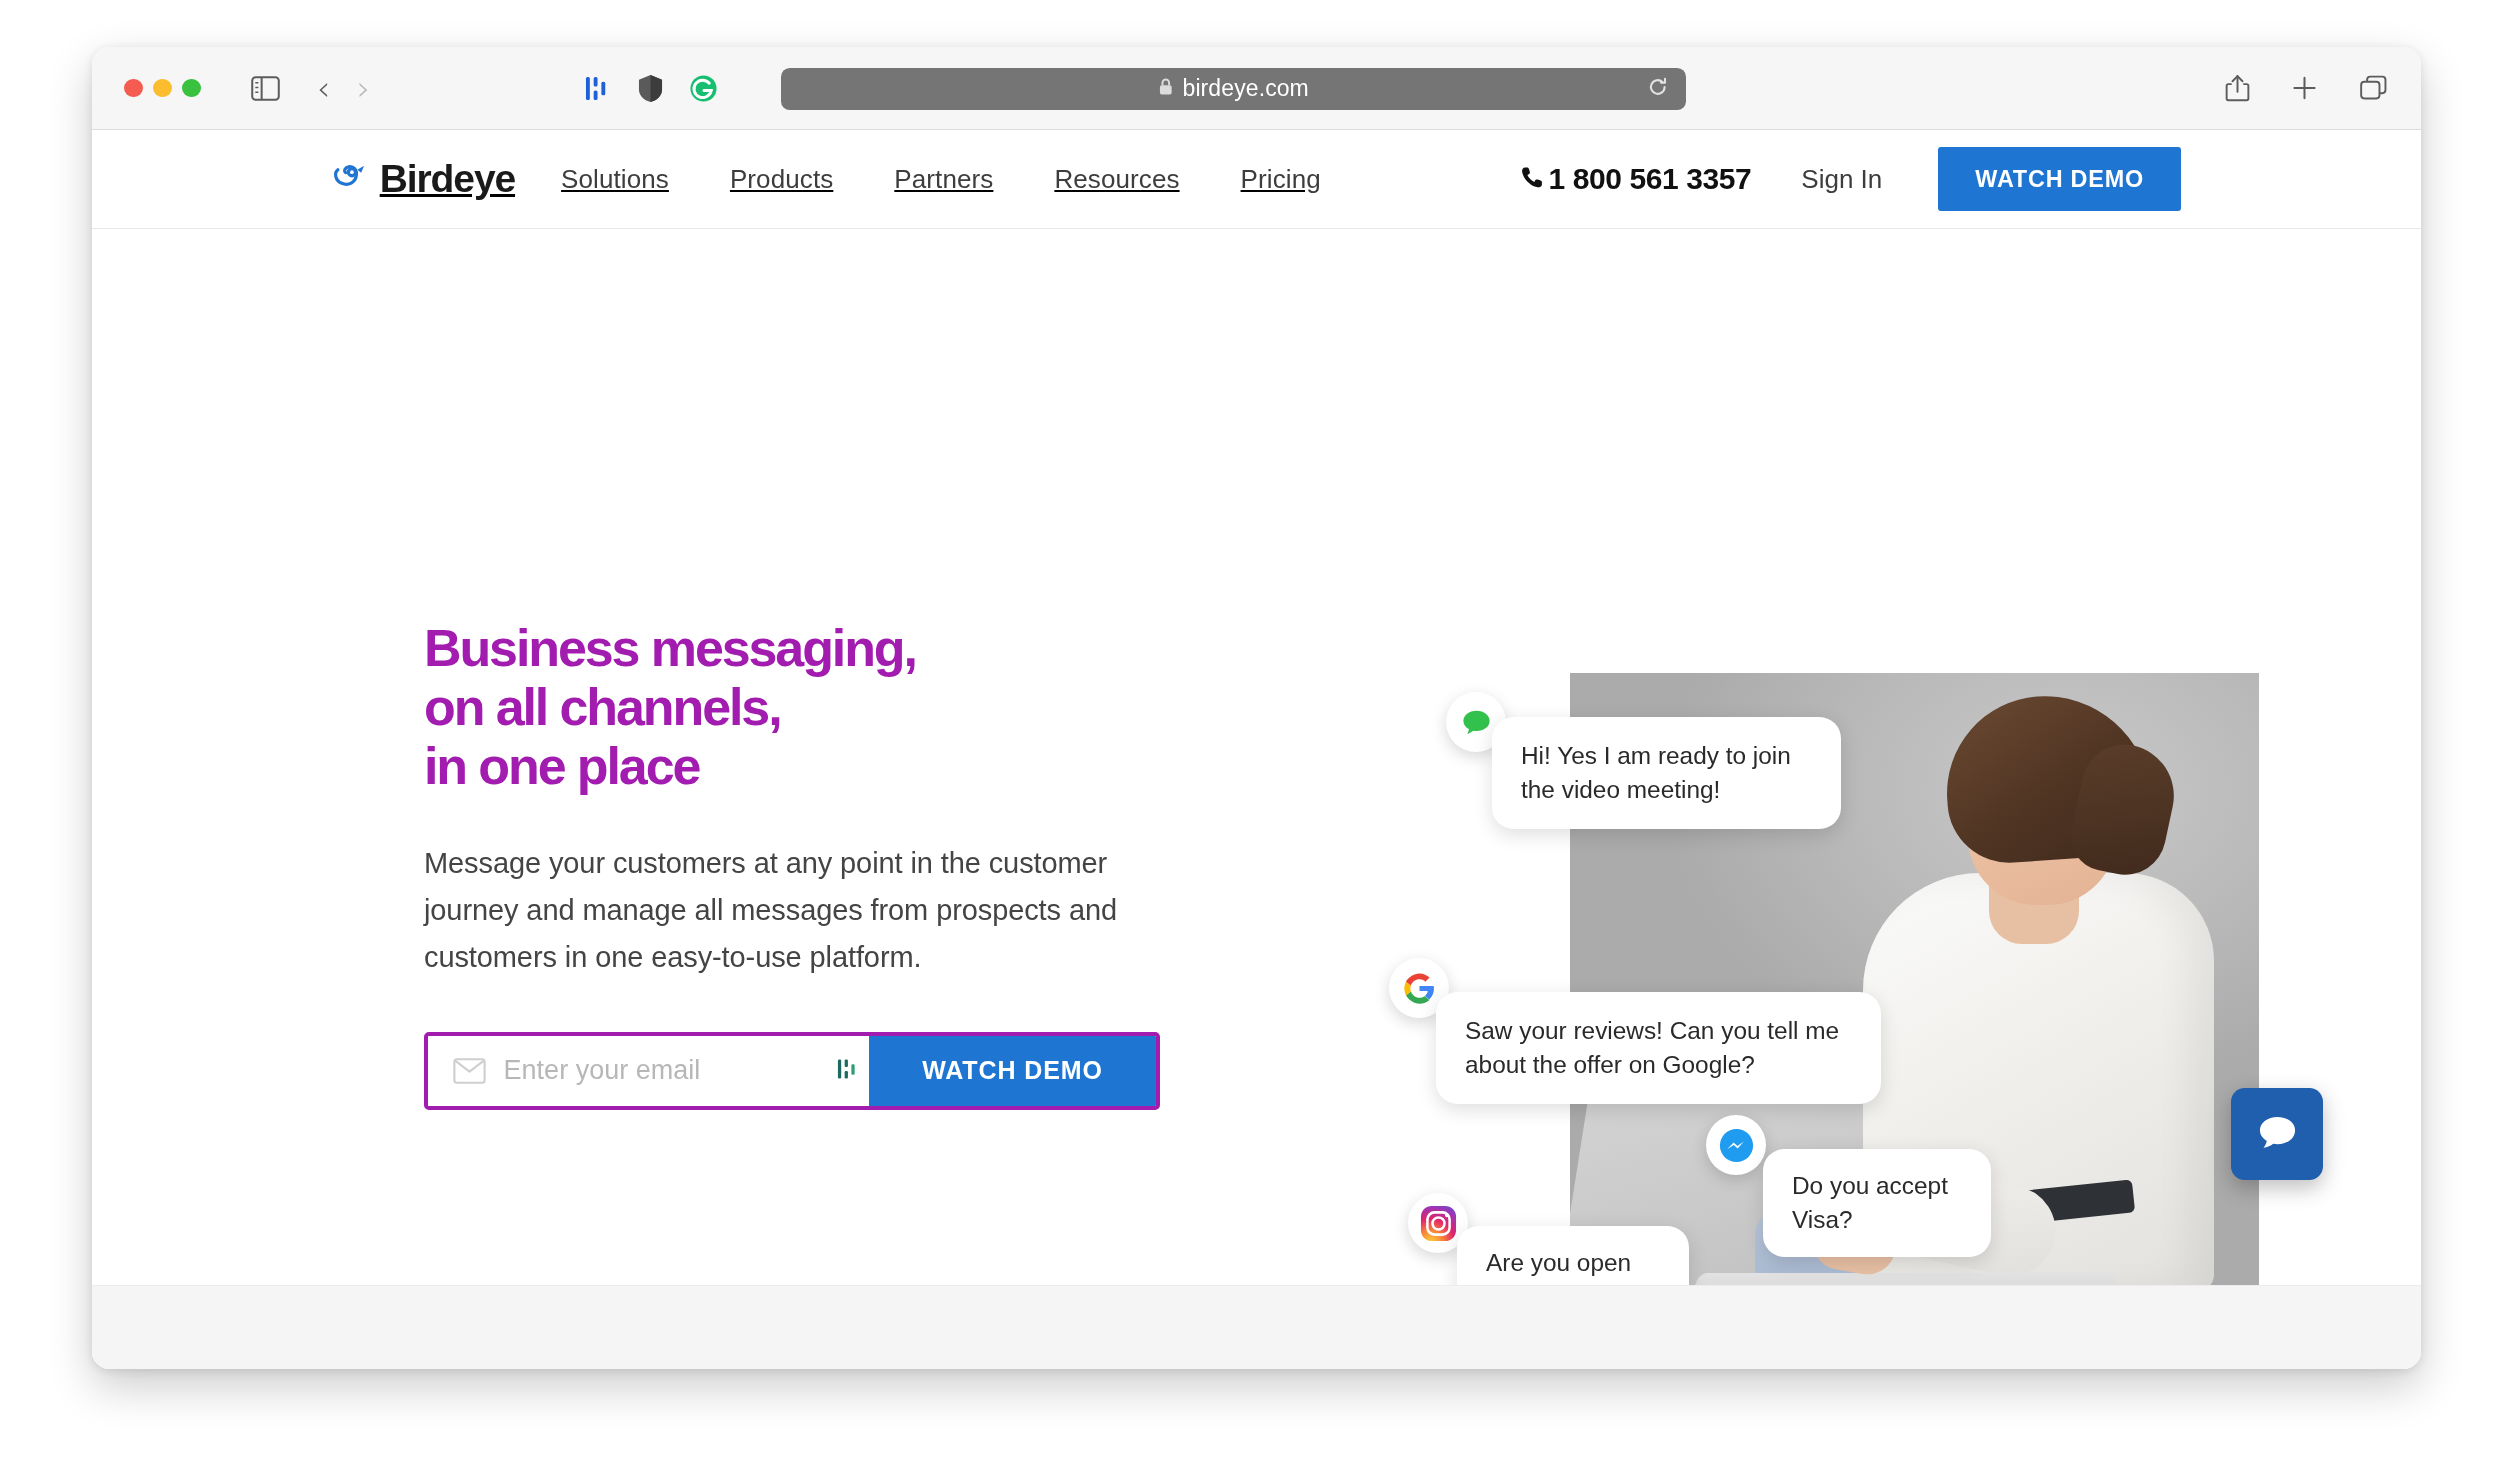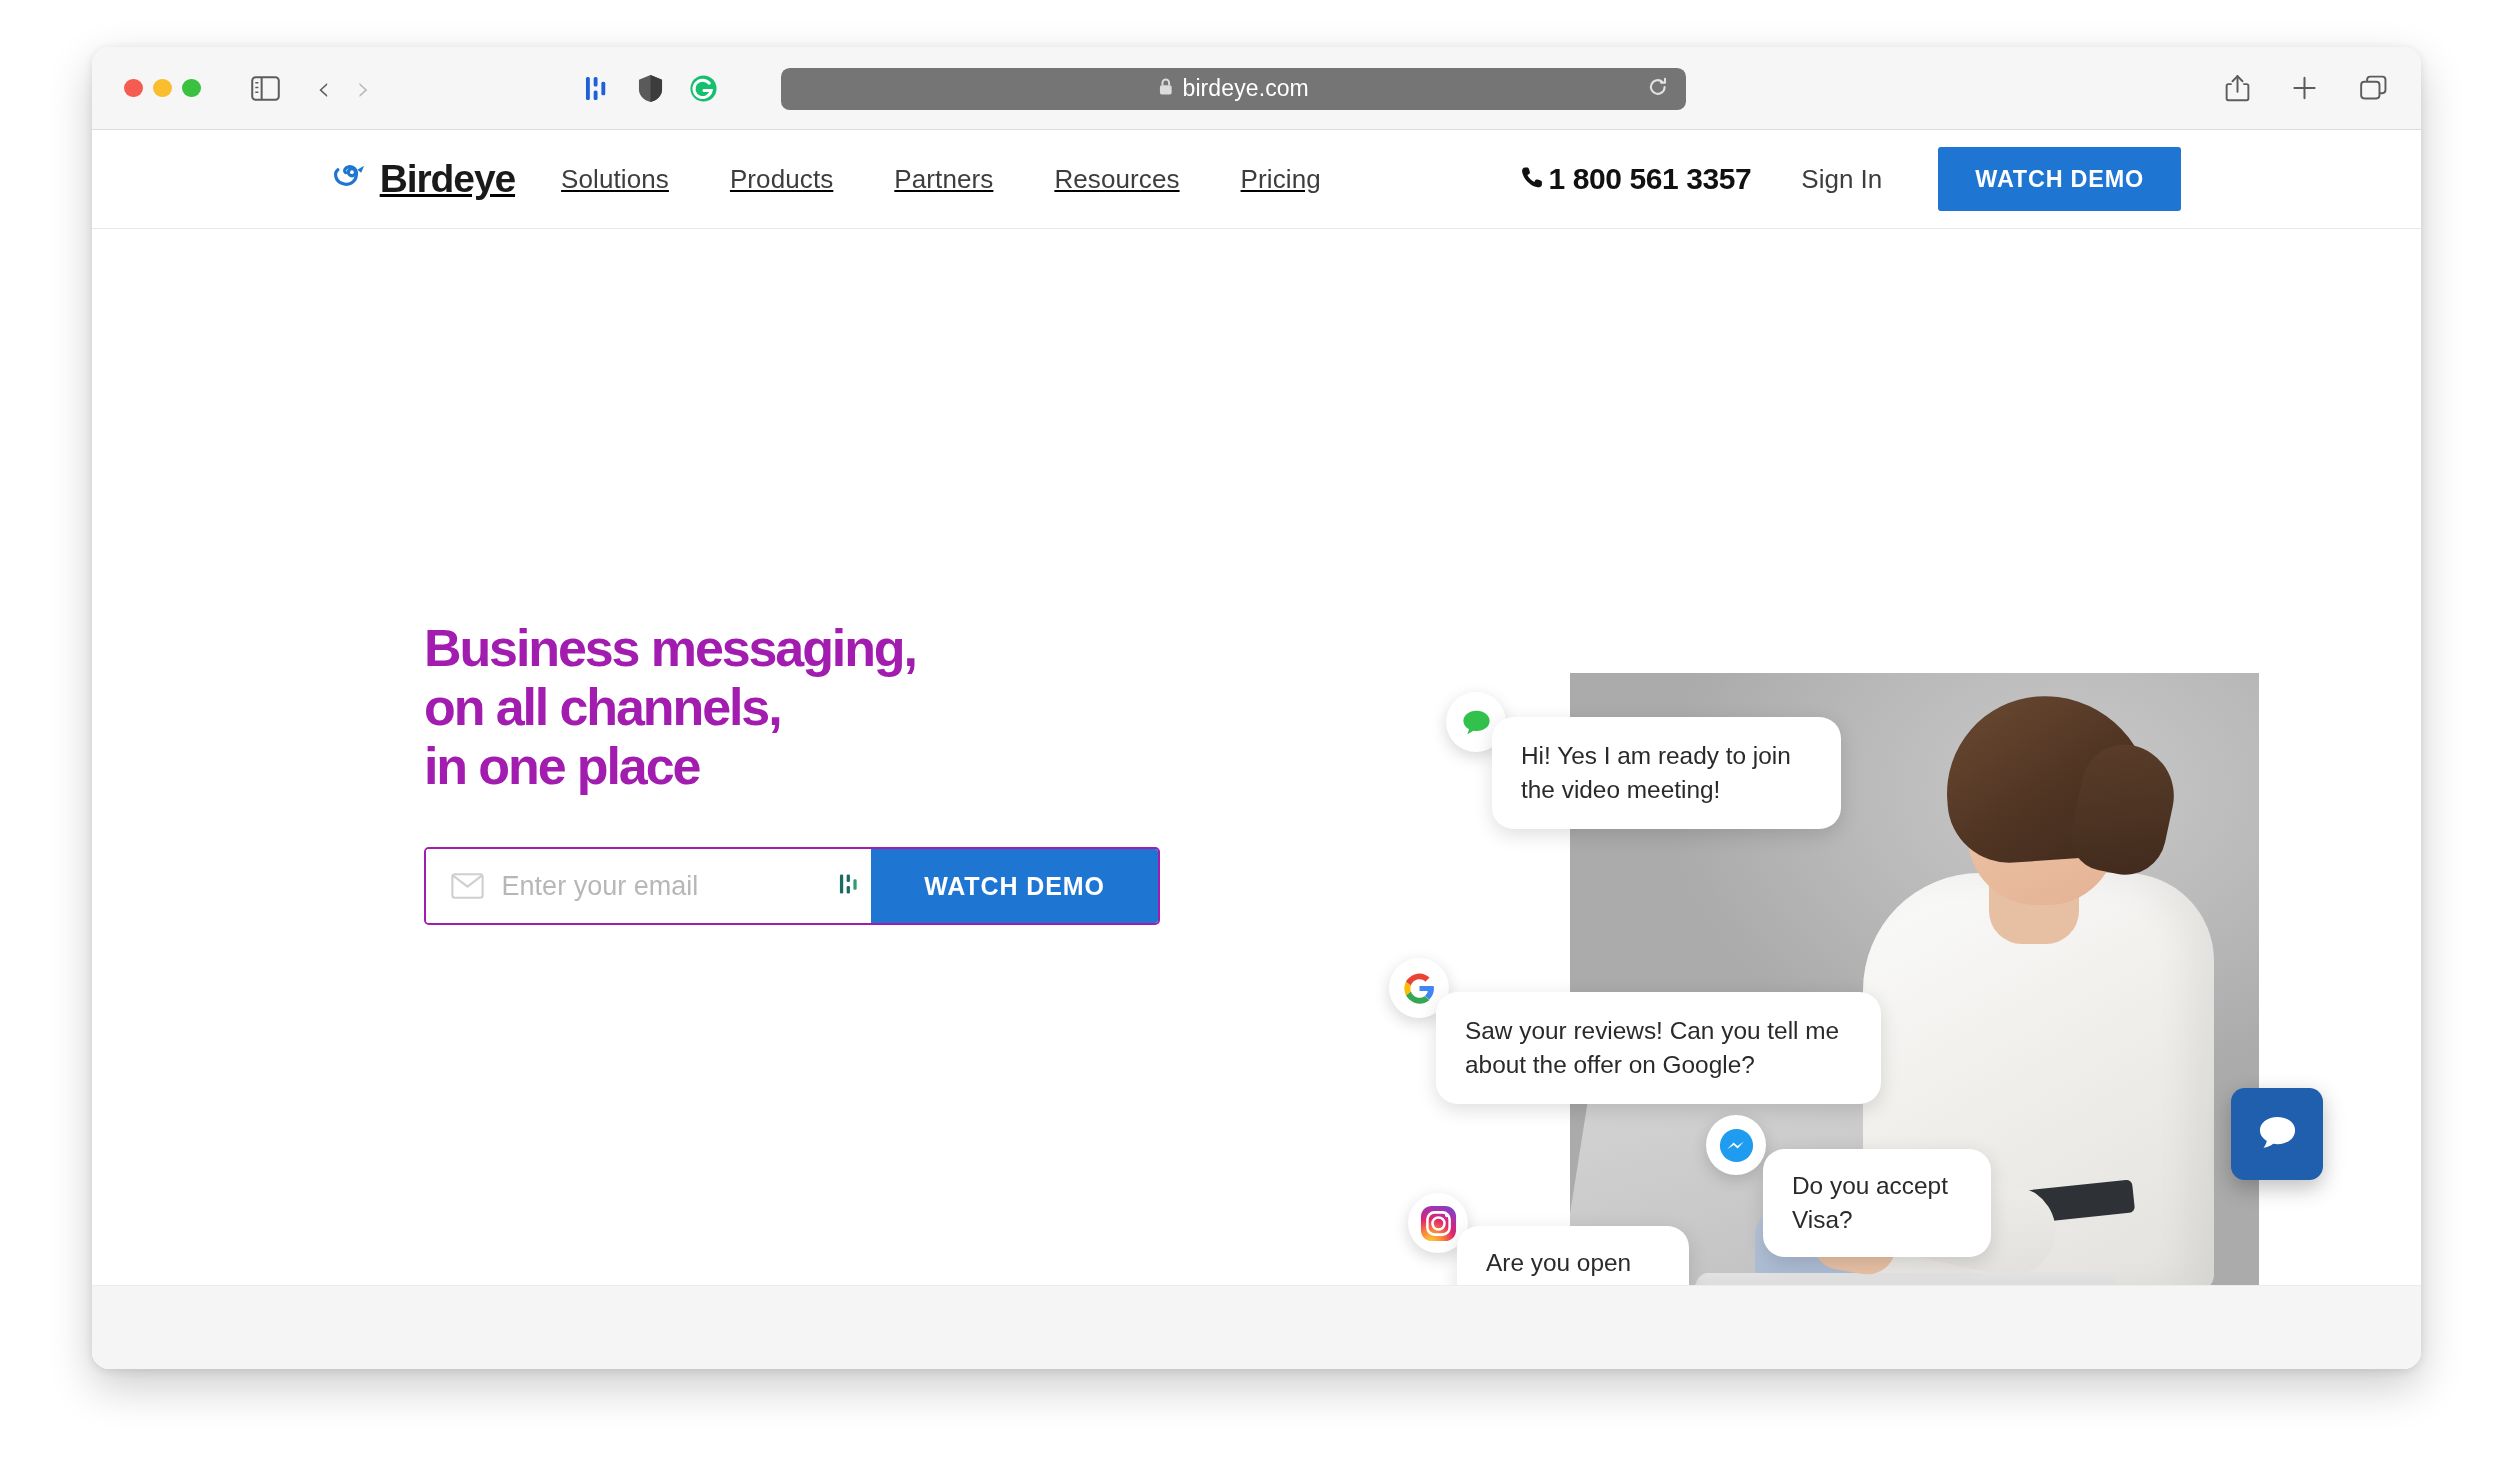--- a/index.html
+++ b/index.html
@@ -93,21 +93,21 @@
     line-height: 1.135; letter-spacing: -2.1px;
   }
   .subhead {
     margin-top: 44px;
     font-size: 29px; line-height: 1.62; color: #444; letter-spacing:-0.1px;
     max-width: 751px;
   }
   .form-row {
     margin-top: 51px; display:flex; align-items:stretch;
     width: 736px; height: 78px;
-    border: 2px solid #a21caf; border-radius: 4.9px; overflow:hidden;
+    border: 4px solid #a21caf; border-radius: 4.9px; overflow:hidden;
     background:#fff;
   }
   .email-wrap { position:relative; flex:1; display:flex; align-items:center; background:#fff; }
   .mail-icon { margin-left: 25px; display:flex; align-items:center; }
   .email-input {
     border:none; outline:none; background:transparent;
     font-size: 27px; color:#333; margin-left: 17.6px; width: 100%;
     font-family:"Liberation Sans", sans-serif;
   }
   .email-input::placeholder { color:#b7b7b7; }
@@ -354,20 +354,21 @@
       </div>
 
       <div class="hero">
 
         <div class="hero-left">
           <div class="headline">
             <div>Business messaging,</div>
             <div>on all channels,</div>
             <div>in one place</div>
           </div>
+          <div class="subhead">Message your customers at any point in the customer journey and manage all messages from prospects and customers in one easy-to-use platform.</div>
 
           <div class="form-row">
             <div class="email-wrap">
               <span class="mail-icon">
                 <svg width="33" height="26" viewBox="0 0 34 27">
                     <rect x="1.3" y="1.3" width="31.4" height="24.4" rx="2.6" fill="none" stroke="#cfcfcf" stroke-width="2.2"></rect>
                     <path d="M2.4 3 L17 14.2 L31.6 3" fill="none" stroke="#cfcfcf" stroke-width="2.2" stroke-linecap="round" stroke-linejoin="round"></path>
                   </svg>
               </span>
               <input class="email-input" type="email" placeholder="Enter your email" style="">

